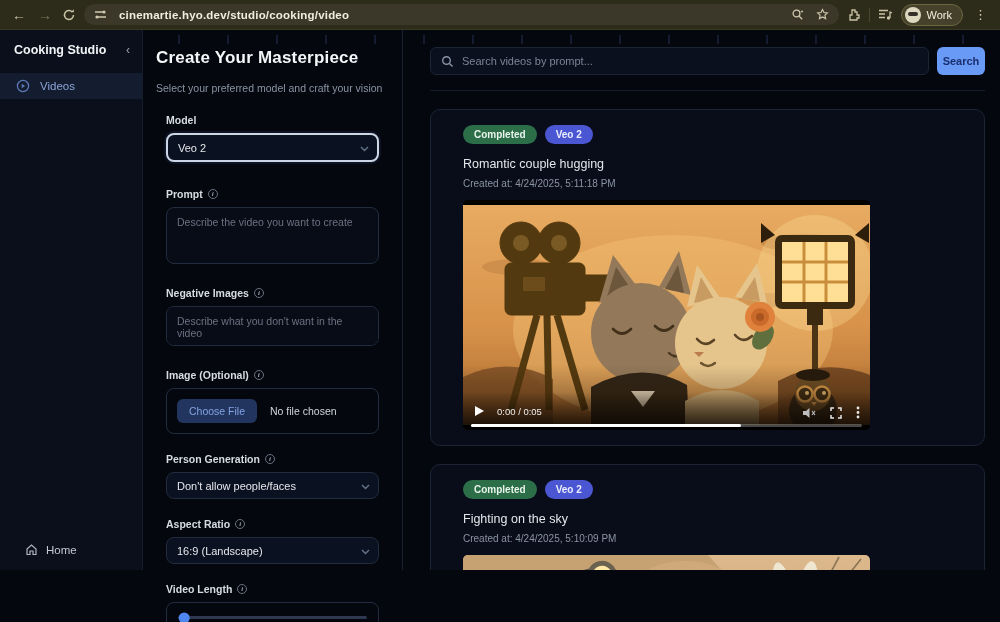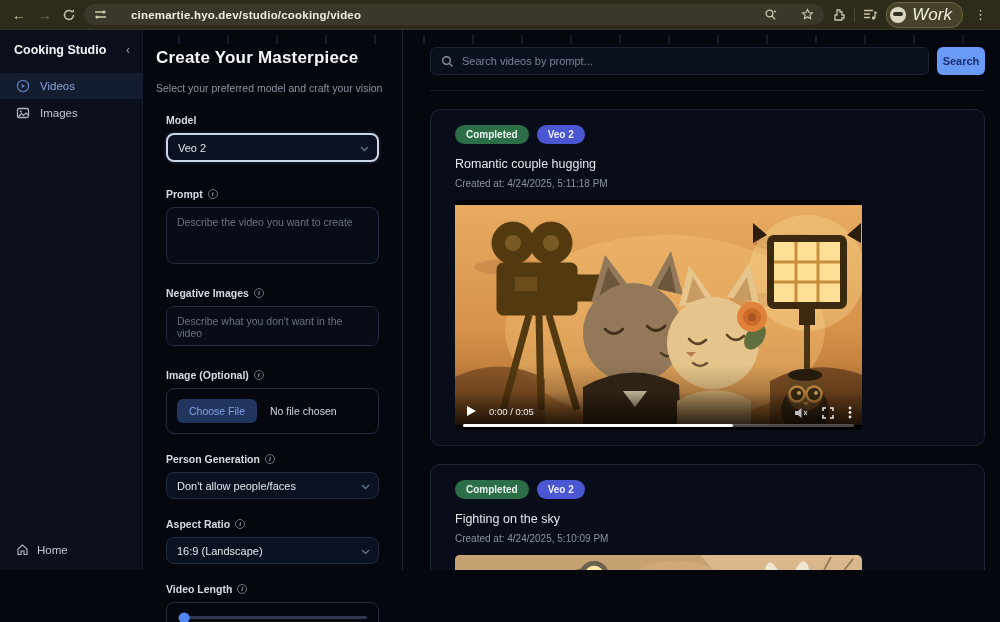--- a/index.html
+++ b/index.html
@@ -6,50 +6,50 @@
   html,body { width:1000px; height:622px; overflow:hidden; background:#04070e;
     font-family:"Liberation Sans","DejaVu Sans",sans-serif; }
   .screen { width:1000px; height:622px; position:relative; overflow:hidden; }
 
   
   .chrome { height:30px; background:#2d2b1a; display:flex; align-items:center;
     gap:8px; padding:0 10px; border-bottom:1px solid #3a3824; }
   .navicon { color:#c9c4a6; font-size:14px; width:18px; text-align:center; cursor:pointer; }
   .navicon.dim { color:#7d795f; }
   .urlpill { flex:1; height:21px; background:#3b382a; border-radius:12px;
-    display:flex; align-items:center; gap:24px; padding:0 10px; }
+    display:flex; align-items:center; gap:12px; padding:0 10px; }
   .url { flex:1; color:#efede0; font-size:11.5px; font-weight:bold; letter-spacing:.2px;
     white-space:nowrap; overflow:hidden; }
   .cicon { display:inline-flex; align-items:center; }
   .sep { width:1px; height:14px; background:#4a4731; }
   .profile { display:flex; align-items:center; gap:6px; background:#45412b;
     border:1px solid #6b663f; border-radius:12px; padding:2px 10px 2px 3px; cursor:pointer; }
   .avatar { width:16px; height:16px; border-radius:50%; background:#dcd7bf; position:relative; overflow:hidden; }
   .avatar:after { content:""; position:absolute; left:3px; top:5px; width:10px; height:4px;
     background:#33302a; border-radius:2px; }
-  .profile span.plabel { color:#f0eedd; font-size:17px;font-style:italic; }
+  .profile span.plabel { color:#f0eedd; font-size:11px; }
   .kebab { color:#cfcab0; font-size:13px; padding:0 3px; cursor:pointer; }
 
   
   .app { position:relative; height:540px; display:flex; background:#04070e; }
   .ticks { position:absolute; top:5px; left:178px; right:8px; height:9px; pointer-events:none;
     background:repeating-linear-gradient(90deg,#252c4b 0 2px,transparent 2px 49px); opacity:.55; }
 
   
   .sidebar { width:143px; background:#0a0f1b; border-right:1px solid #161d2e;
     display:flex; flex-direction:column; }
   .sb-head { display:flex; align-items:center; justify-content:space-between; padding:13px 12px 16px 14px; }
   .sb-title { color:#f3f4f6; font-size:12.5px; font-weight:bold; }
   .sb-collapse { color:#9ca3af; font-size:12px; cursor:pointer; }
   .sb-item { display:flex; align-items:center; gap:10px; height:26px; padding-left:16px;
     color:#c3c9d4; font-size:11.5px; cursor:pointer; margin-bottom:1px; }
   .sb-item.active { background:#141c30; color:#8ba4d6; }
   .sb-item svg { flex:0 0 auto; }
   .sb-spacer { flex:1; }
-  .sb-home { display:flex; align-items:flex-end; gap:8px; padding:12px 16px 14px;
+  .sb-home { display:flex; align-items:flex-end; gap:8px; padding:12px 25px 14px;
     color:#c3c9d4; font-size:11.5px; cursor:pointer; }
 
   
   .formcol { width:260px; border-right:1px solid #1a2132; padding:18px 13px 0; }
   .h1 { color:#f5f6f8; font-size:17px; font-weight:bold; letter-spacing:.2px; }
   .sub { color:#8b93a3; font-size:10.5px; margin-top:14px; }
   .fields { margin:20px 10px 0; }
   .grp { margin-bottom:19px; }
   .lbl { display:flex; align-items:center; gap:5px; color:#d7dbe2; font-size:10.5px;
     font-weight:bold; margin-bottom:7px; }
@@ -85,21 +85,21 @@
   .searchrow { display:flex; gap:8px; padding-bottom:15px; border-bottom:1px solid #141b2b; }
   .searchbox { flex:1; height:28px; background:#0a101d; border:1px solid #1c2536;
     border-radius:6px; display:flex; align-items:center; gap:8px; padding:0 10px; }
   .searchbox input { flex:1; background:transparent; border:none; outline:none;
     color:#e5e7eb; font-size:11px; font-family:"Liberation Sans","DejaVu Sans",sans-serif; }
   .searchbox input::placeholder { color:#7b8496; }
   .searchbtn { width:48px; height:28px; background:#699af5; border:none; border-radius:6px;
     color:#1b2f70; font-size:11px; font-weight:bold; cursor:pointer;
     font-family:"Liberation Sans","DejaVu Sans",sans-serif; }
   .card { margin-top:18px; background:#080d19; border:1px solid #1c2435; border-radius:10px;
-    padding:15px 24px; }
+    padding:15px 32px; }
   .badges { display:flex; gap:8px; }
   .badge { border-radius:999px; font-size:10px; font-weight:bold; padding:4px 11px; }
   .badge.done { background:#2c6e48; color:#e8f3ec; }
   .badge.model { background:#4b57d2; color:#eaedff; }
   .vtitle { color:#e5e7eb; font-size:12.5px; margin-top:13px; }
   .vcreated { color:#8b93a3; font-size:10px; margin-top:7px; }
   .video { position:relative; width:407px; height:230px; margin-top:11px; background:#000;
     border-radius:5px; overflow:hidden; cursor:pointer; }
   .video svg.thumb-art { position:absolute; left:0; top:5px; }
   .vctrl { position:absolute; left:0; right:0; bottom:0; height:38px;
@@ -177,28 +177,20 @@
         <span class="sb-title">Cooking Studio</span>
         <span class="sb-collapse">‹</span>
       </div>
       <div class="sb-item active">
         <svg width="14" height="14" viewBox="0 0 14 14">
             <circle cx="7" cy="7" r="5.6" fill="none" stroke="#5d7ab8" stroke-width="1.3"></circle>
             <path d="M5.7 4.8l3.4 2.2-3.4 2.2z" fill="#5d7ab8"></path>
           </svg>
         <span>Videos</span>
       </div>
-      <div class="sb-item">
-        <svg width="14" height="14" viewBox="0 0 14 14">
-            <rect x="1.5" y="2.5" width="11" height="9" rx="1.5" fill="none" stroke="#aeb4c0" stroke-width="1.3"></rect>
-            <circle cx="4.8" cy="5.6" r="1" fill="#aeb4c0"></circle>
-            <path d="M2.5 10.5l3-3 2 2 2.5-2.5 2 2" fill="none" stroke="#aeb4c0" stroke-width="1.2"></path>
-          </svg>
-        <span>Images</span>
-      </div>
       <div class="sb-spacer"></div>
       <div class="sb-home">
         <svg width="13" height="13" viewBox="0 0 13 13">
             <path d="M2 6l4.5-4L11 6v5.5H8V8H5v3.5H2z" fill="none" stroke="#aeb4c0" stroke-width="1.2"></path>
           </svg>
         <span>Home</span>
       </div>
     </aside>
 
     <section class="formcol">

